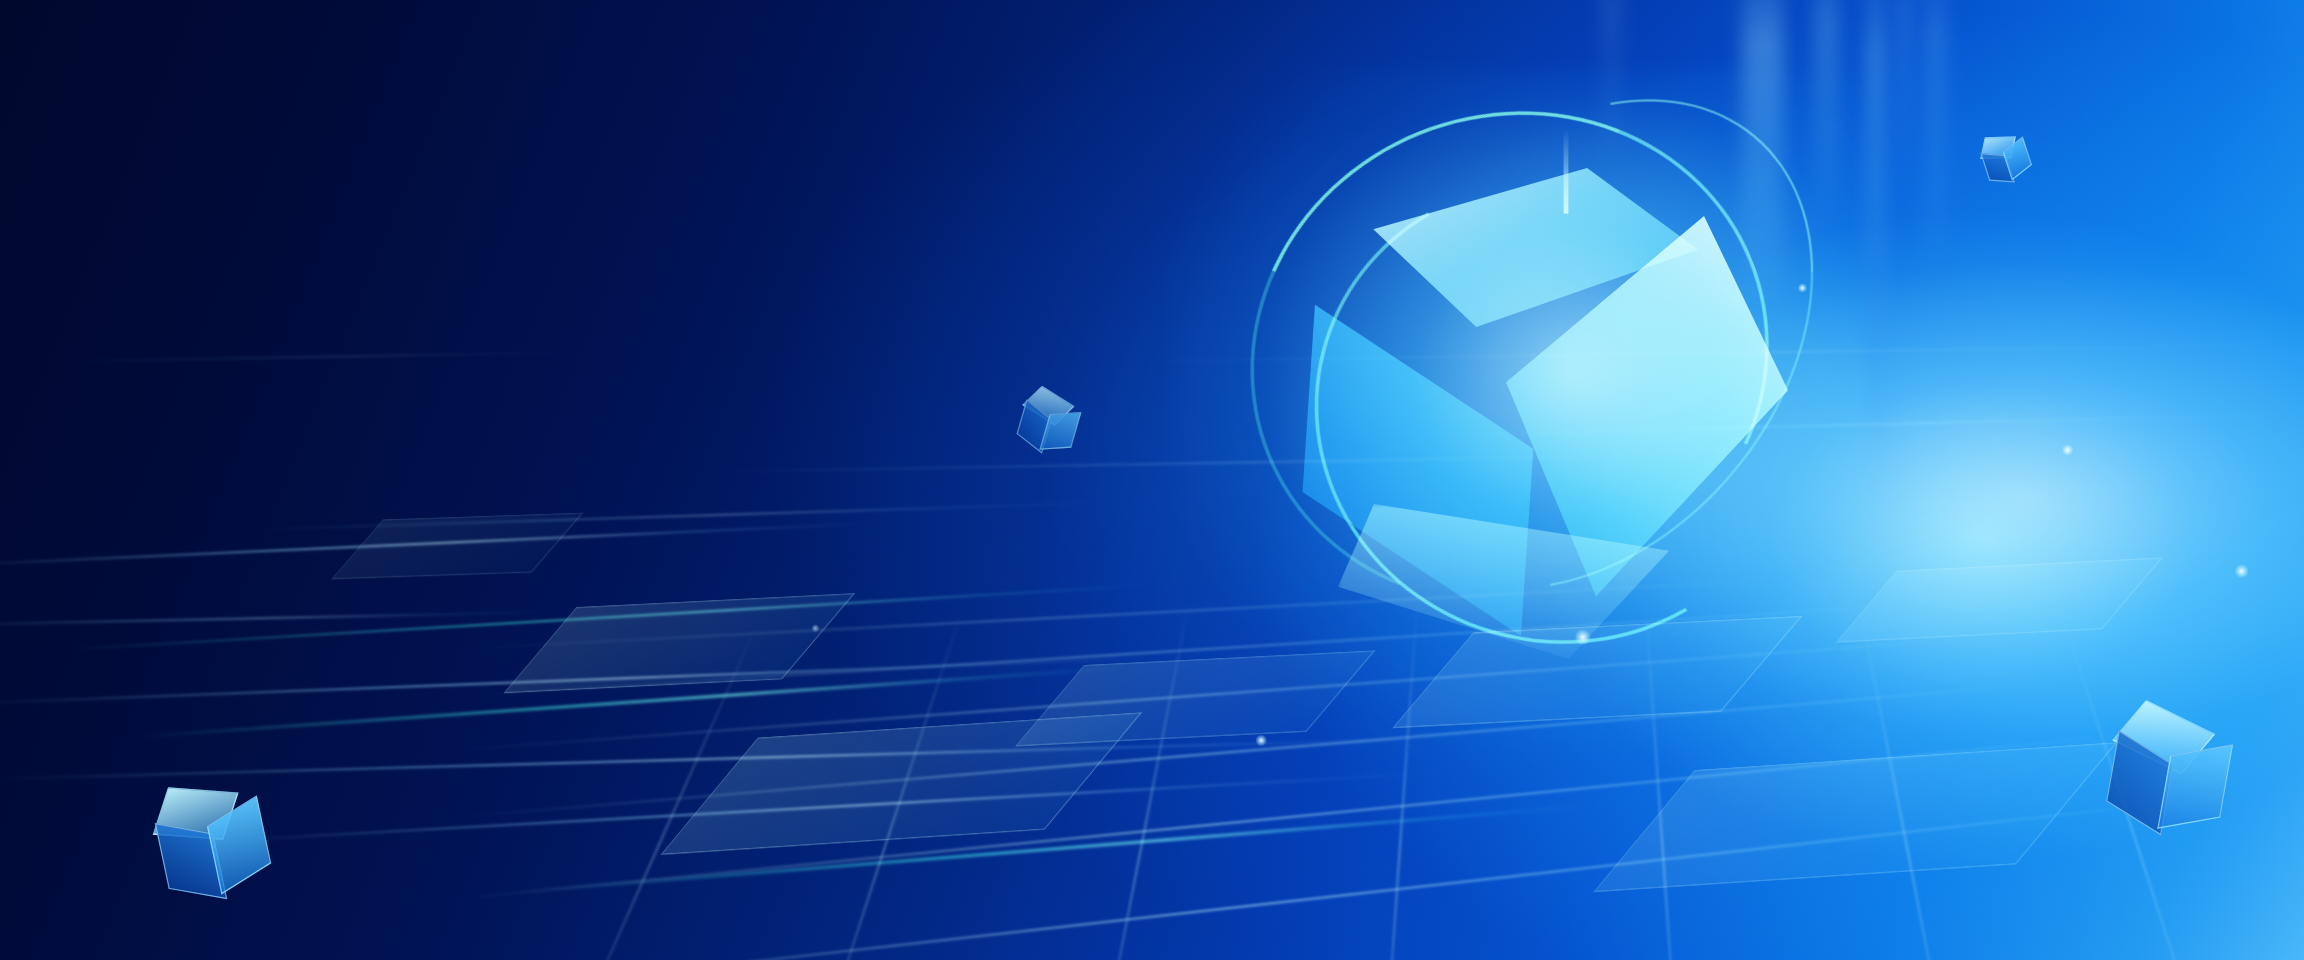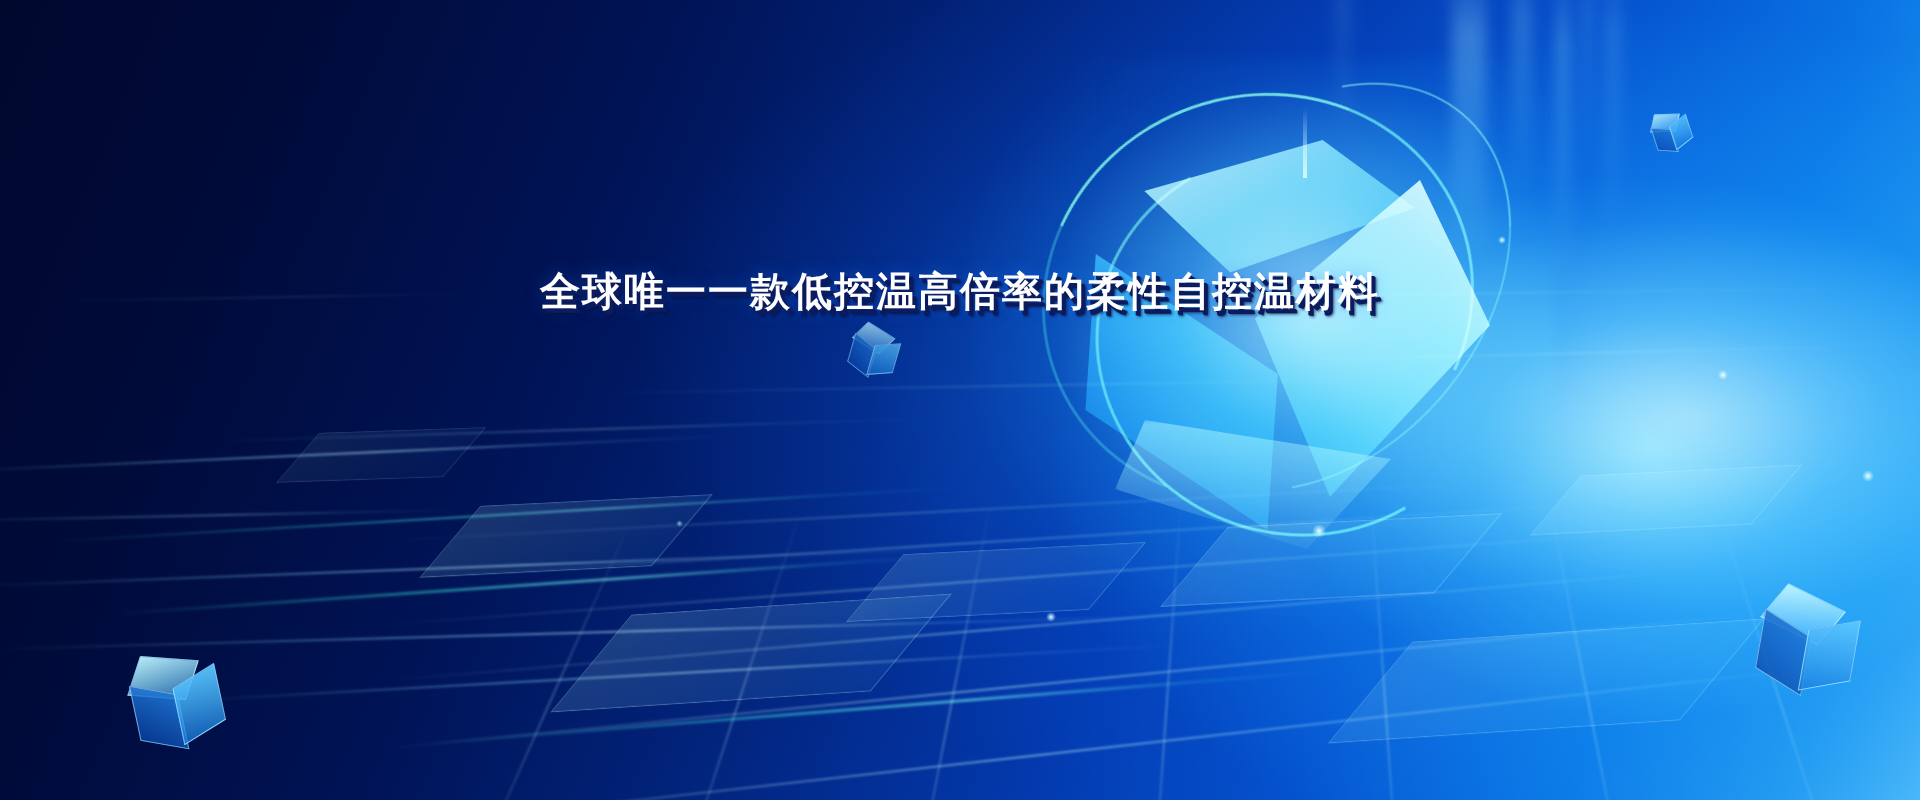--- a/index.html
+++ b/index.html
@@ -295,16 +295,15 @@
     <div class="spark" style="left:1718px;top:370px;width:10px;height:10px;"></div>
     <div class="spark" style="left:1498px;top:236px;width:8px;height:8px;"></div>
     <div class="spark" style="left:1046px;top:612px;width:10px;height:10px;"></div>
     <div class="spark" style="left:1862px;top:470px;width:12px;height:12px;"></div>
     <div class="spark" style="left:676px;top:520px;width:7px;height:7px;opacity:.6;"></div>
   </div>
 
   <div class="layer" style="background:radial-gradient(ellipse 560px 300px at 88% 52%, rgba(255,255,255,0.42) 0%, rgba(190,245,255,0.18) 35%, rgba(255,255,255,0) 66%); mix-blend-mode:screen;"></div>
 
   <div id="text-block">
-    <p id="subheadline">全球唯一一款低控温高倍率的柔性自控温材料</p>
   </div>
 
 </div>
 
 </body></html>

